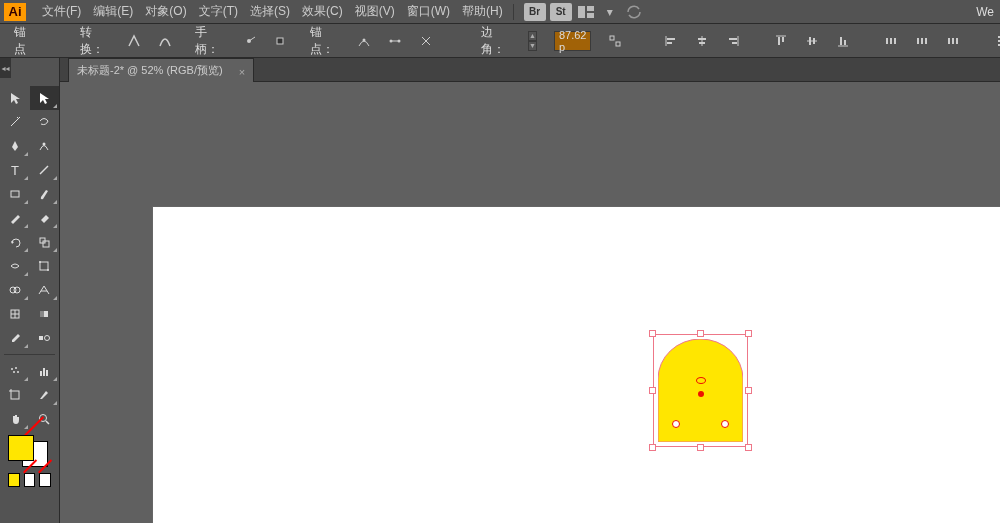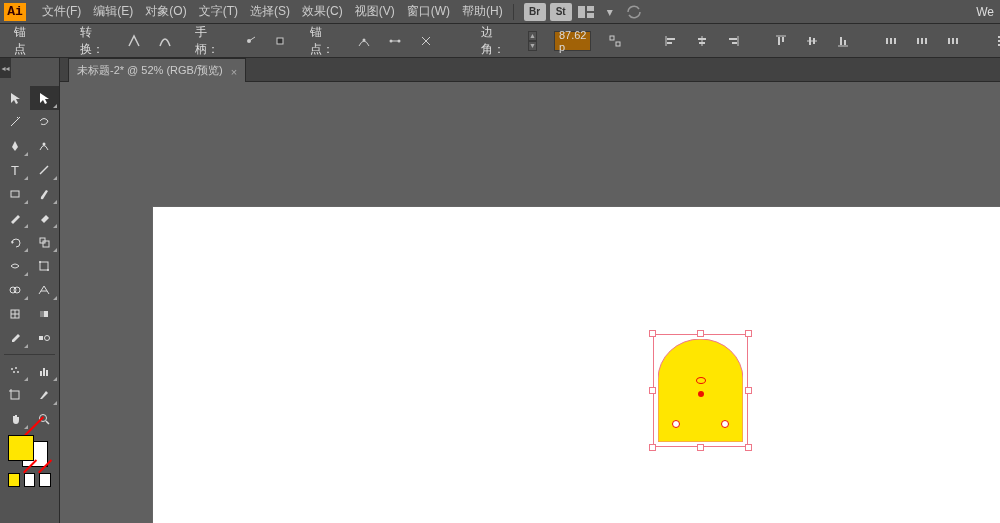--- a/index.html
+++ b/index.html
@@ -1,19 +1,19 @@
 <!DOCTYPE html>
 <html><head>
 <meta charset="utf-8">
 <style>
 * { margin: 0; padding: 0; box-sizing: border-box; font-family: "Microsoft YaHei", sans-serif; }
 body { width: 1000px; height: 523px; background: #535353; overflow: hidden; font-size: 12px; color: #ccc; }
 
 .menubar { height: 24px; background: #535353; display: flex; align-items: center; padding-left: 4px; border-bottom: 1px solid #2a2a2a; }
-.ai-logo { width: 22px; height: 18px; background: #ff9a00; color: #330000; display: flex; align-items: center; justify-content: center; font-weight: bold; font-size: 13px; margin-right: 10px; font-family: Liberation Mono, monospace; }
+.ai-logo { width: 22px; height: 18px; background: #ff9a00; color: #330000; display: flex; align-items: center; justify-content: center; font-weight: bold; font-size: 13px; margin-right: 10px; }
 .menuitem { padding: 0 6px; height: 24px; display: flex; align-items: center; cursor: default; }
 .menusep { width: 1px; height: 16px; background: #3a3a3a; margin: 0 4px; }
 .menubar-right { margin-left: 6px; display: flex; gap: 4px; }
 .badge { width: 22px; height: 18px; background: #bbb; color: #333; display: flex; align-items: center; justify-content: center; font-size: 10px; font-weight: bold; border-radius: 2px; }
 .menuicon { width: 20px; height: 18px; display: flex; align-items: center; justify-content: center; color: #bbb; }
 .right-we { margin-left: auto; padding-right: 6px; color: #ddd; }
 
 .controlbar { height: 34px; background: #535353; display: flex; align-items: center; padding: 0 8px; border-bottom: 1px solid #2a2a2a; gap: 17px; }
 .ctrl-label { padding: 0 6px; color: #ddd; }
 .ctrl-btn { width: 22px; height: 24px; display: flex; align-items: center; justify-content: center; cursor: default; }
@@ -39,21 +39,21 @@
 .swatch-stroke { position: absolute; right: 0; bottom: 0; width: 26px; height: 26px; background: #fff; border: 1px solid #000; }
 .swatch-stroke::after { content: ""; position: absolute; left: -3px; top: -3px; width: 32px; height: 32px; border-top: 2px solid red; transform: rotate(-45deg); transform-origin: top left; }
 .swatch-mini { display: flex; gap: 4px; margin-top: 6px; }
 .swm { width: 14px; height: 14px; border: 1px solid #000; }
 .swm.y { background: #ffe600; }
 .swm.n { background: #fff; position: relative; }
 .swm.n::after { content: ""; position: absolute; left: -2px; top: -2px; width: 18px; height: 18px; border-top: 2px solid red; transform: rotate(-45deg); transform-origin: top left; }
 
 .workspace { flex: 1; background: #606060; display: flex; flex-direction: column; }
 .tab-bar { height: 24px; background: #424242; display: flex; align-items: center; padding-left: 8px; border-bottom: 1px solid #2a2a2a; }
-.doc-tab { background: #606060; padding: 4px 8px; font-size: 11px; display: flex; align-items: flex-end; gap: 8px; border-top: 1px solid #2a2a2a; border-left: 1px solid #2a2a2a; border-right: 1px solid #2a2a2a; }
+.doc-tab { background: #606060; padding: 4px 8px; font-size: 11px; display: flex; align-items: flex-end; gap: 16px; border-top: 1px solid #2a2a2a; border-left: 1px solid #2a2a2a; border-right: 1px solid #2a2a2a; }
 .doc-tab .close { font-size: 11px; color: #aaa; cursor: default; }
 .canvas-wrap { flex: 1; position: relative; overflow: hidden; }
 .artboard { position: absolute; left: 92px; top: 124px; width: 890px; height: 500px; background: #fff; border: 1px solid #666; }
 .shape-sel { position: absolute; left: 593px; top: 252px; width: 95px; height: 113px; }
 .shape-body { position: absolute; left: 5px; top: 5px; width: 85px; height: 103px; }
 .shape-body svg { display: block; }
 .sel-box { position: absolute; left: 0; top: 0; right: 0; bottom: 0; border: 1px solid #e78; }
 .handle { position: absolute; width: 7px; height: 7px; background: #fff; border: 1px solid #e78; }
 .h-tl { left: -4px; top: -4px; } .h-tm { left: calc(50% - 4px); top: -4px; } .h-tr { right: -4px; top: -4px; }
 .h-ml { left: -4px; top: calc(50% - 4px); } .h-mr { right: -4px; top: calc(50% - 4px); }

